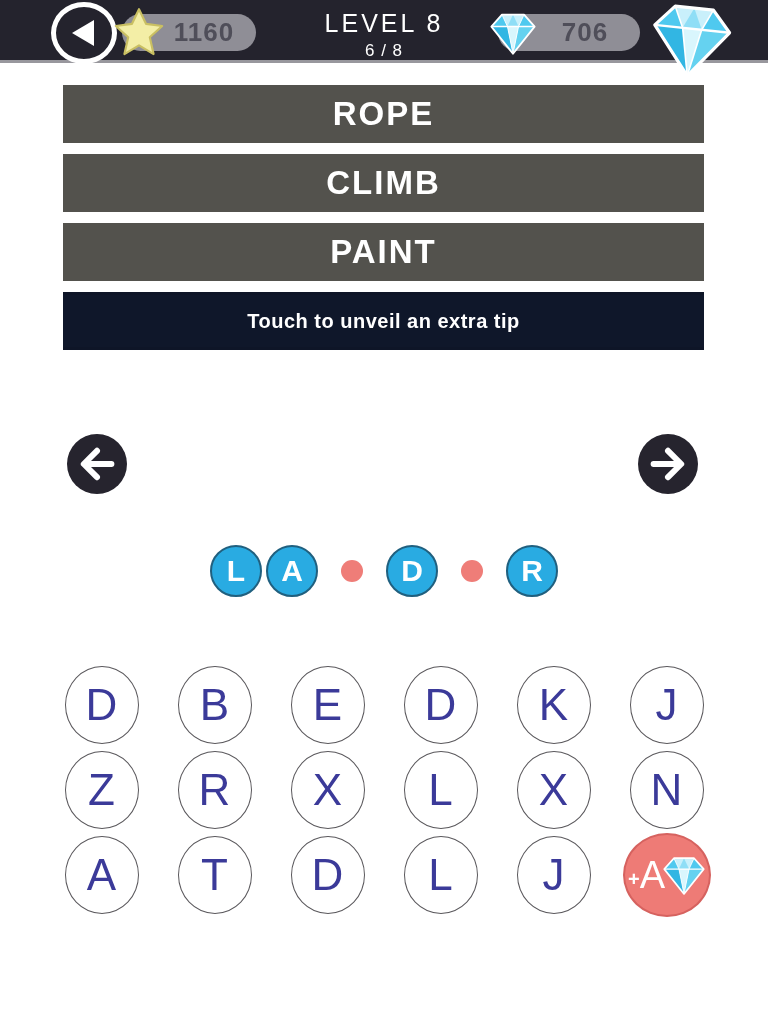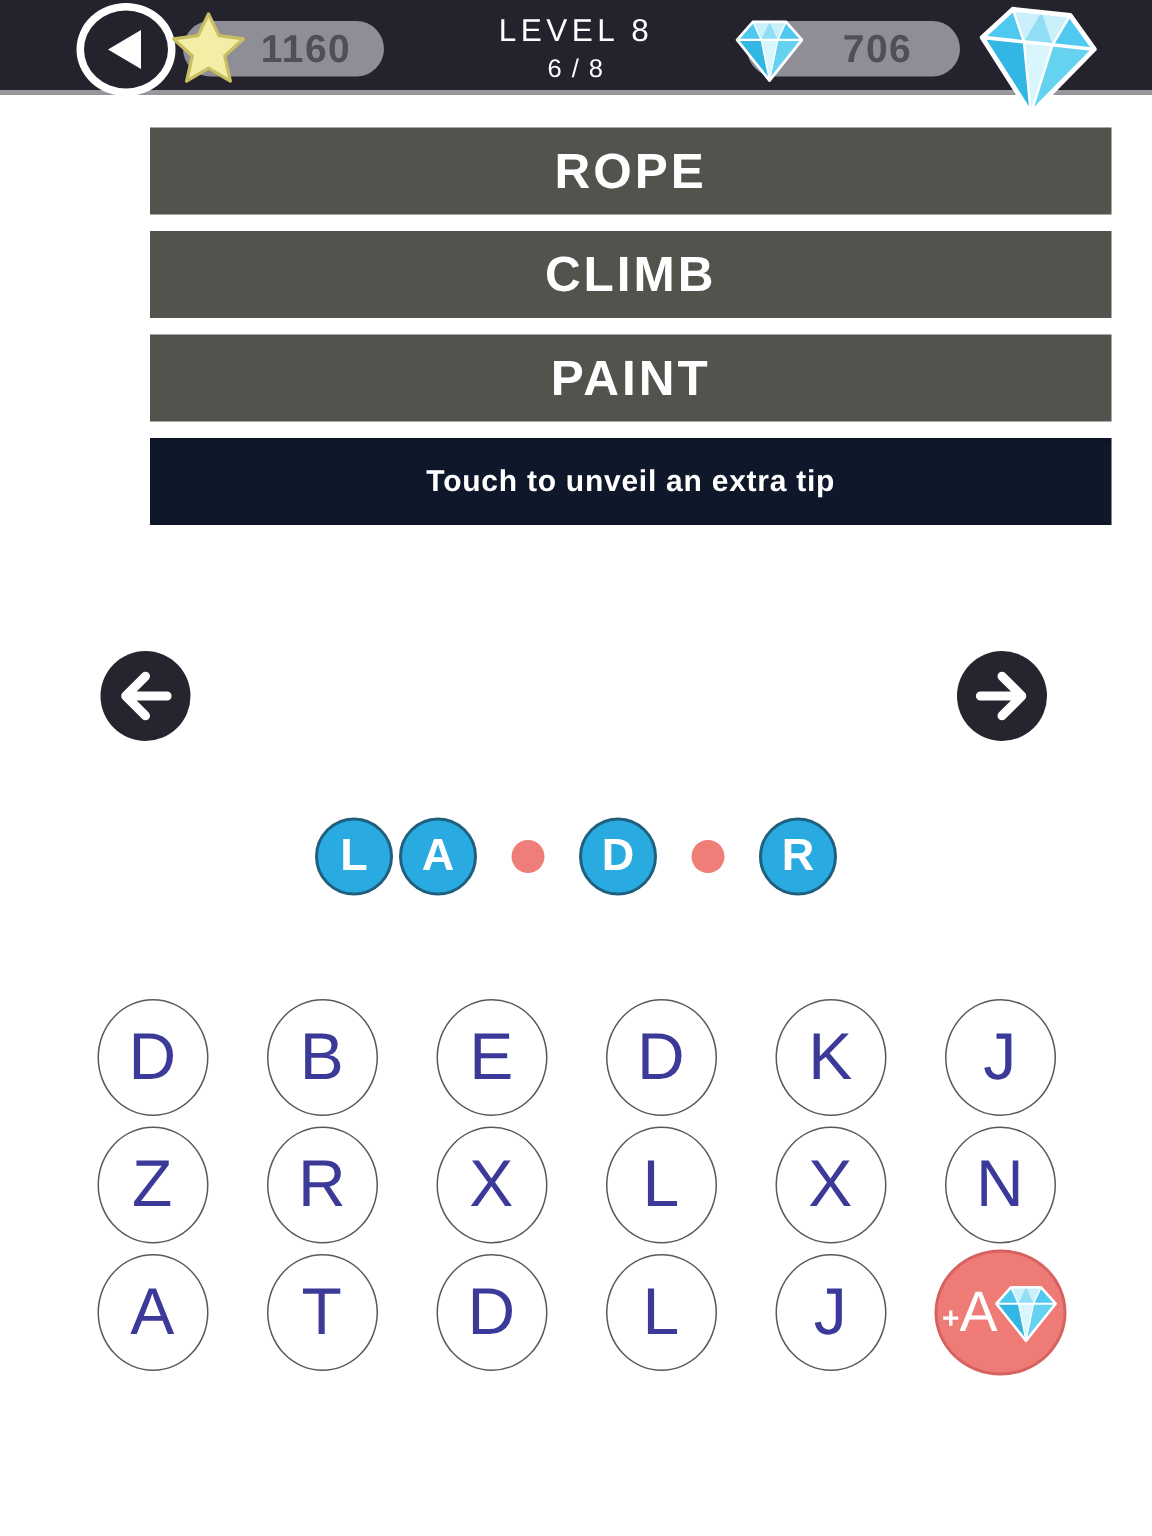--- a/index.html
+++ b/index.html
@@ -17,27 +17,27 @@
               margin-right:3px; }
   .badge { position:absolute; top:14px; height:37px; background:#8f8e96;
            border-radius:19px; display:flex; align-items:center; justify-content:center;
            color:#4f4e59; font-size:26px; font-weight:bold; letter-spacing:1px; }
   .star-badge { left:122px; width:134px; padding-left:30px; }
   .gem-badge  { left:498px; width:142px; padding-left:32px; }
   .star-icon  { position:absolute; left:-10px; top:-8px; width:54px; height:54px; }
   .gem-icon-sm{ position:absolute; left:-8px;  top:-4px; width:46px; height:46px; }
   .level-wrap { position:absolute; top:9px; left:0; width:768px; text-align:center;
                 color:#ffffff; pointer-events:none; }
-  .level-title { font-size:21px; letter-spacing:3px; }
+  .level-title { font-size:25px; letter-spacing:3px; }
   .level-progress { font-size:17px; margin-top:3px; letter-spacing:1px; }
   .big-gem { position:absolute; left:651px; top:-1px; width:80px; height:82px;
              transform:rotate(6deg); cursor:pointer; }
 
   
-  .words { position:absolute; top:85px; left:63px; width:641px;margin-left:37px; }
+  .words { position:absolute; top:85px; left:63px; width:641px; }
   .word-bar { height:58px; margin-bottom:11px; background:#53524d; color:#ffffff;
               display:flex; align-items:center; justify-content:center;
               font-size:33px; font-weight:bold; letter-spacing:2px; }
   .tip-bar { background:#0f172a; font-size:20px; letter-spacing:0.5px; cursor:pointer;
              box-shadow: inset 0 3px 0 rgba(0,0,0,0.06), inset 0 -3px 0 rgba(0,0,0,0.06); }
 
   
   .nav-btn { position:absolute; top:434px; width:60px; height:60px; border-radius:50%;
              background:#26242e; cursor:pointer; }
   .nav-left  { left:67px; }

